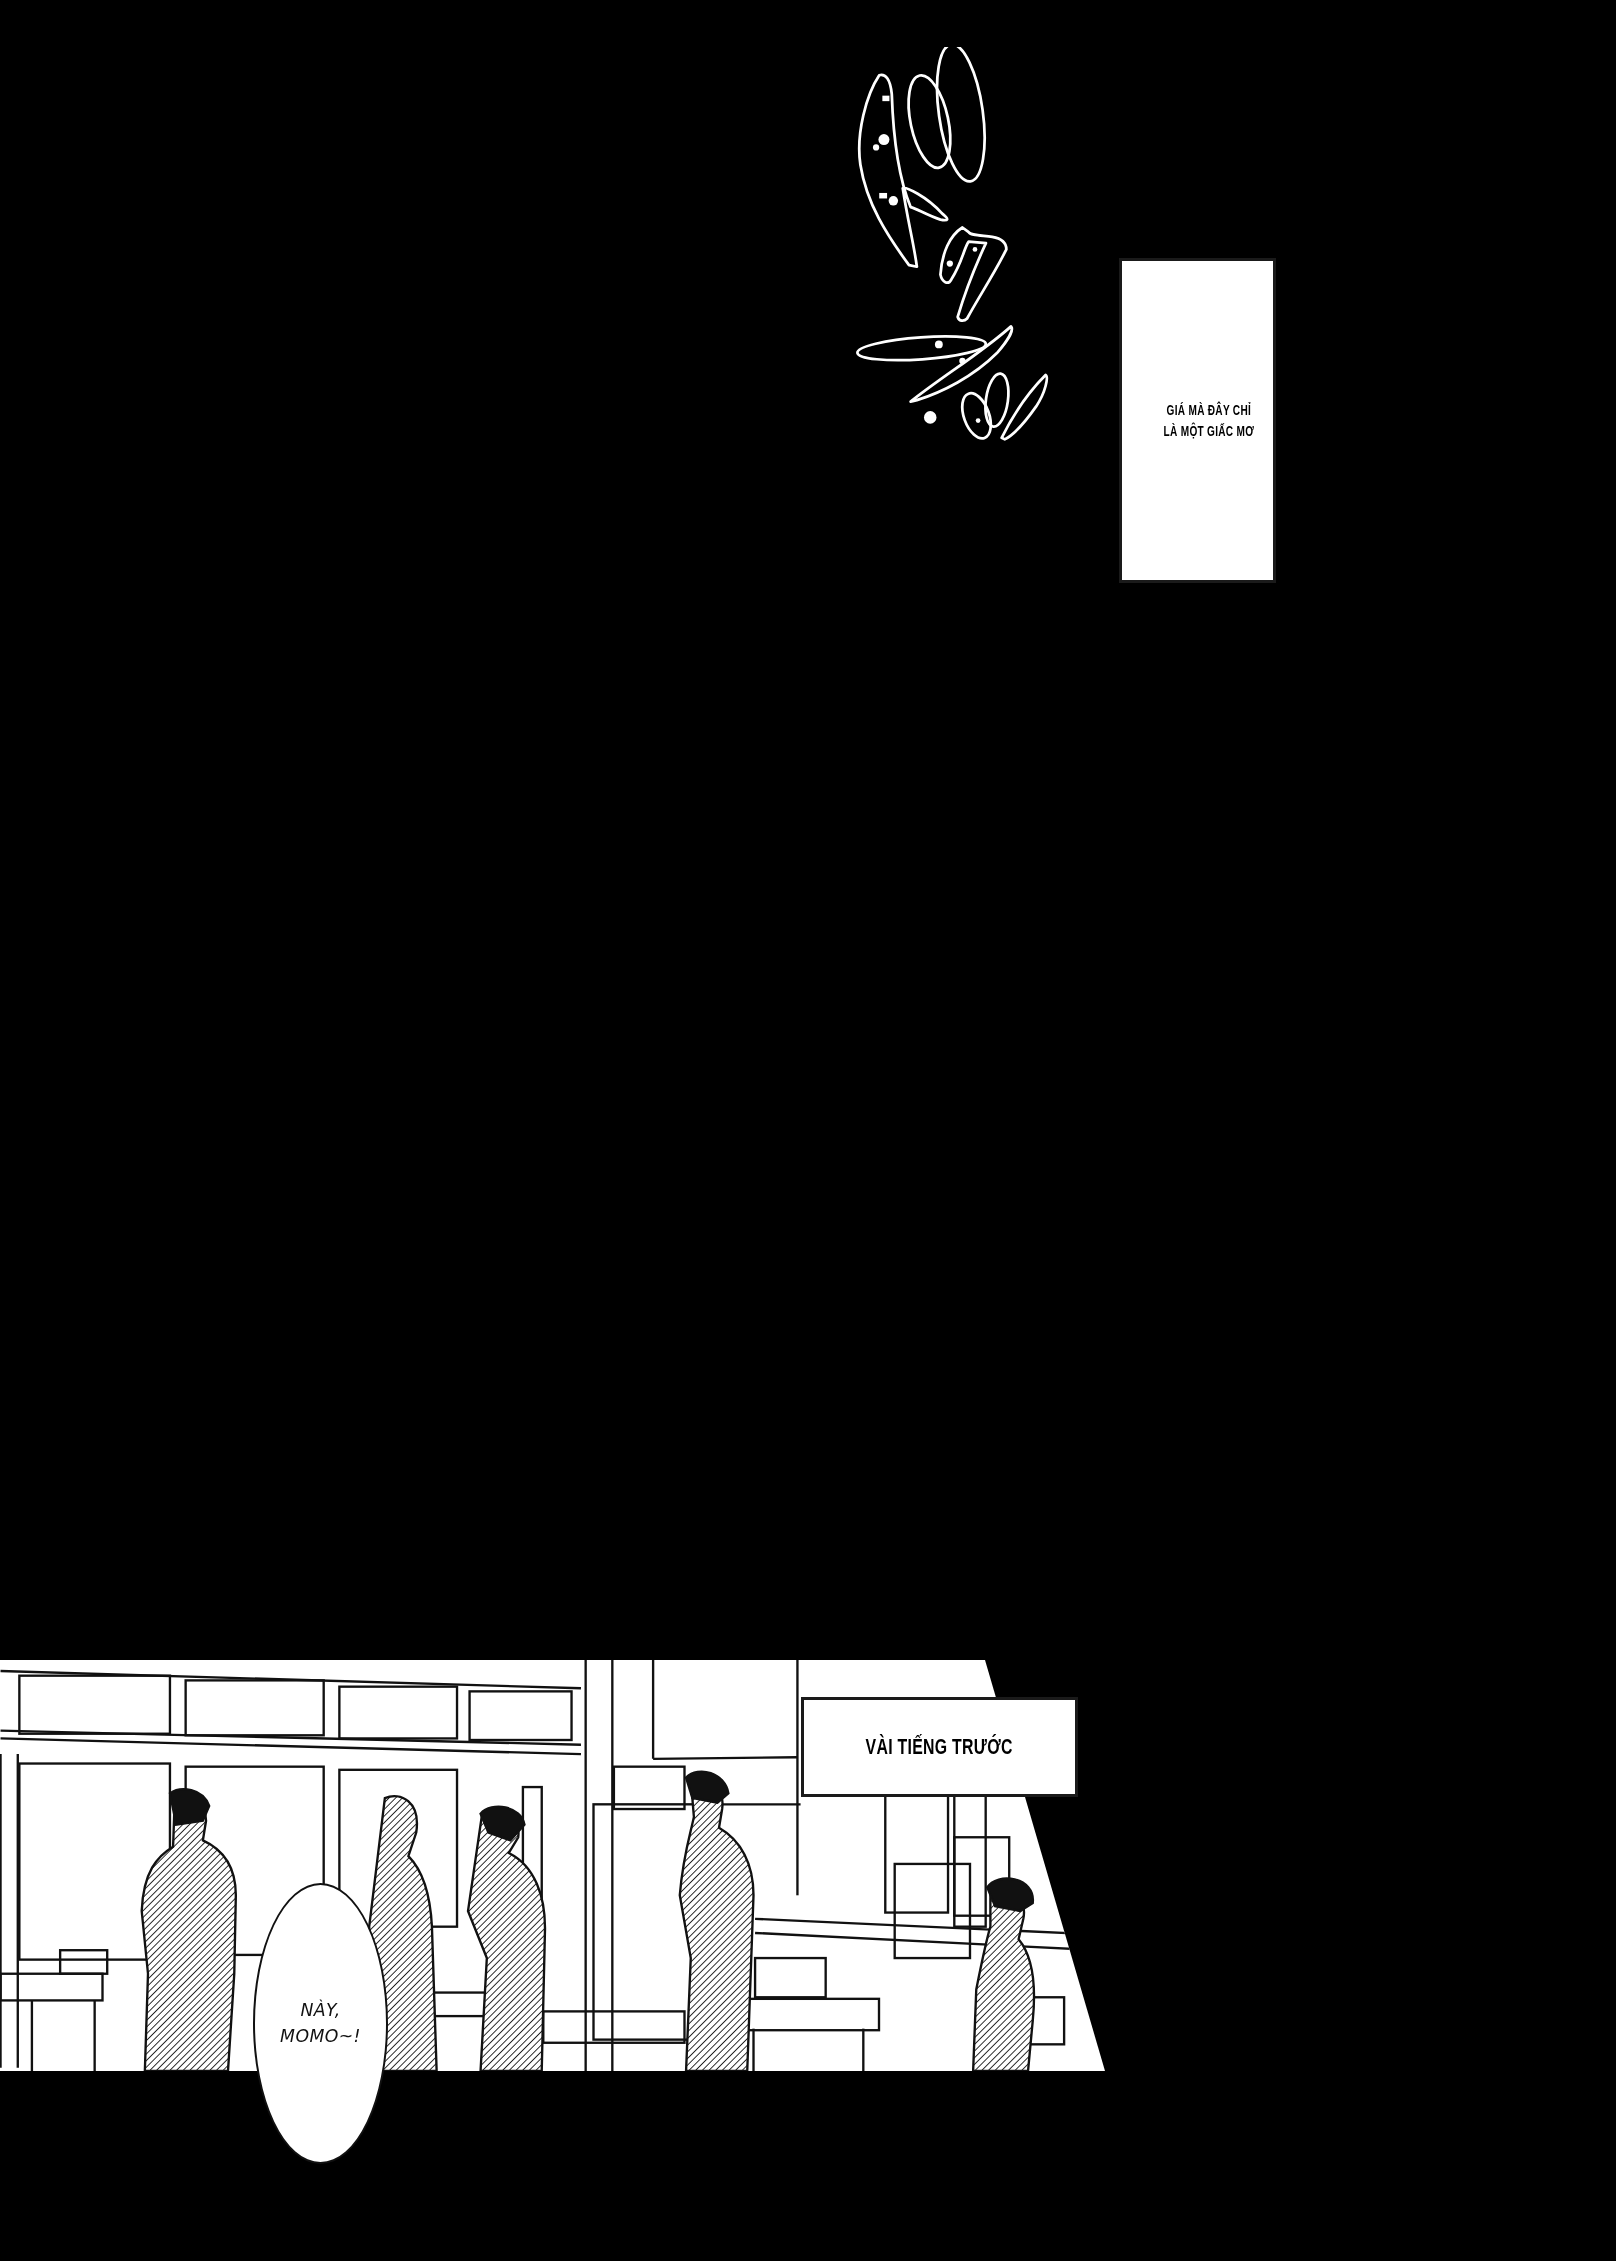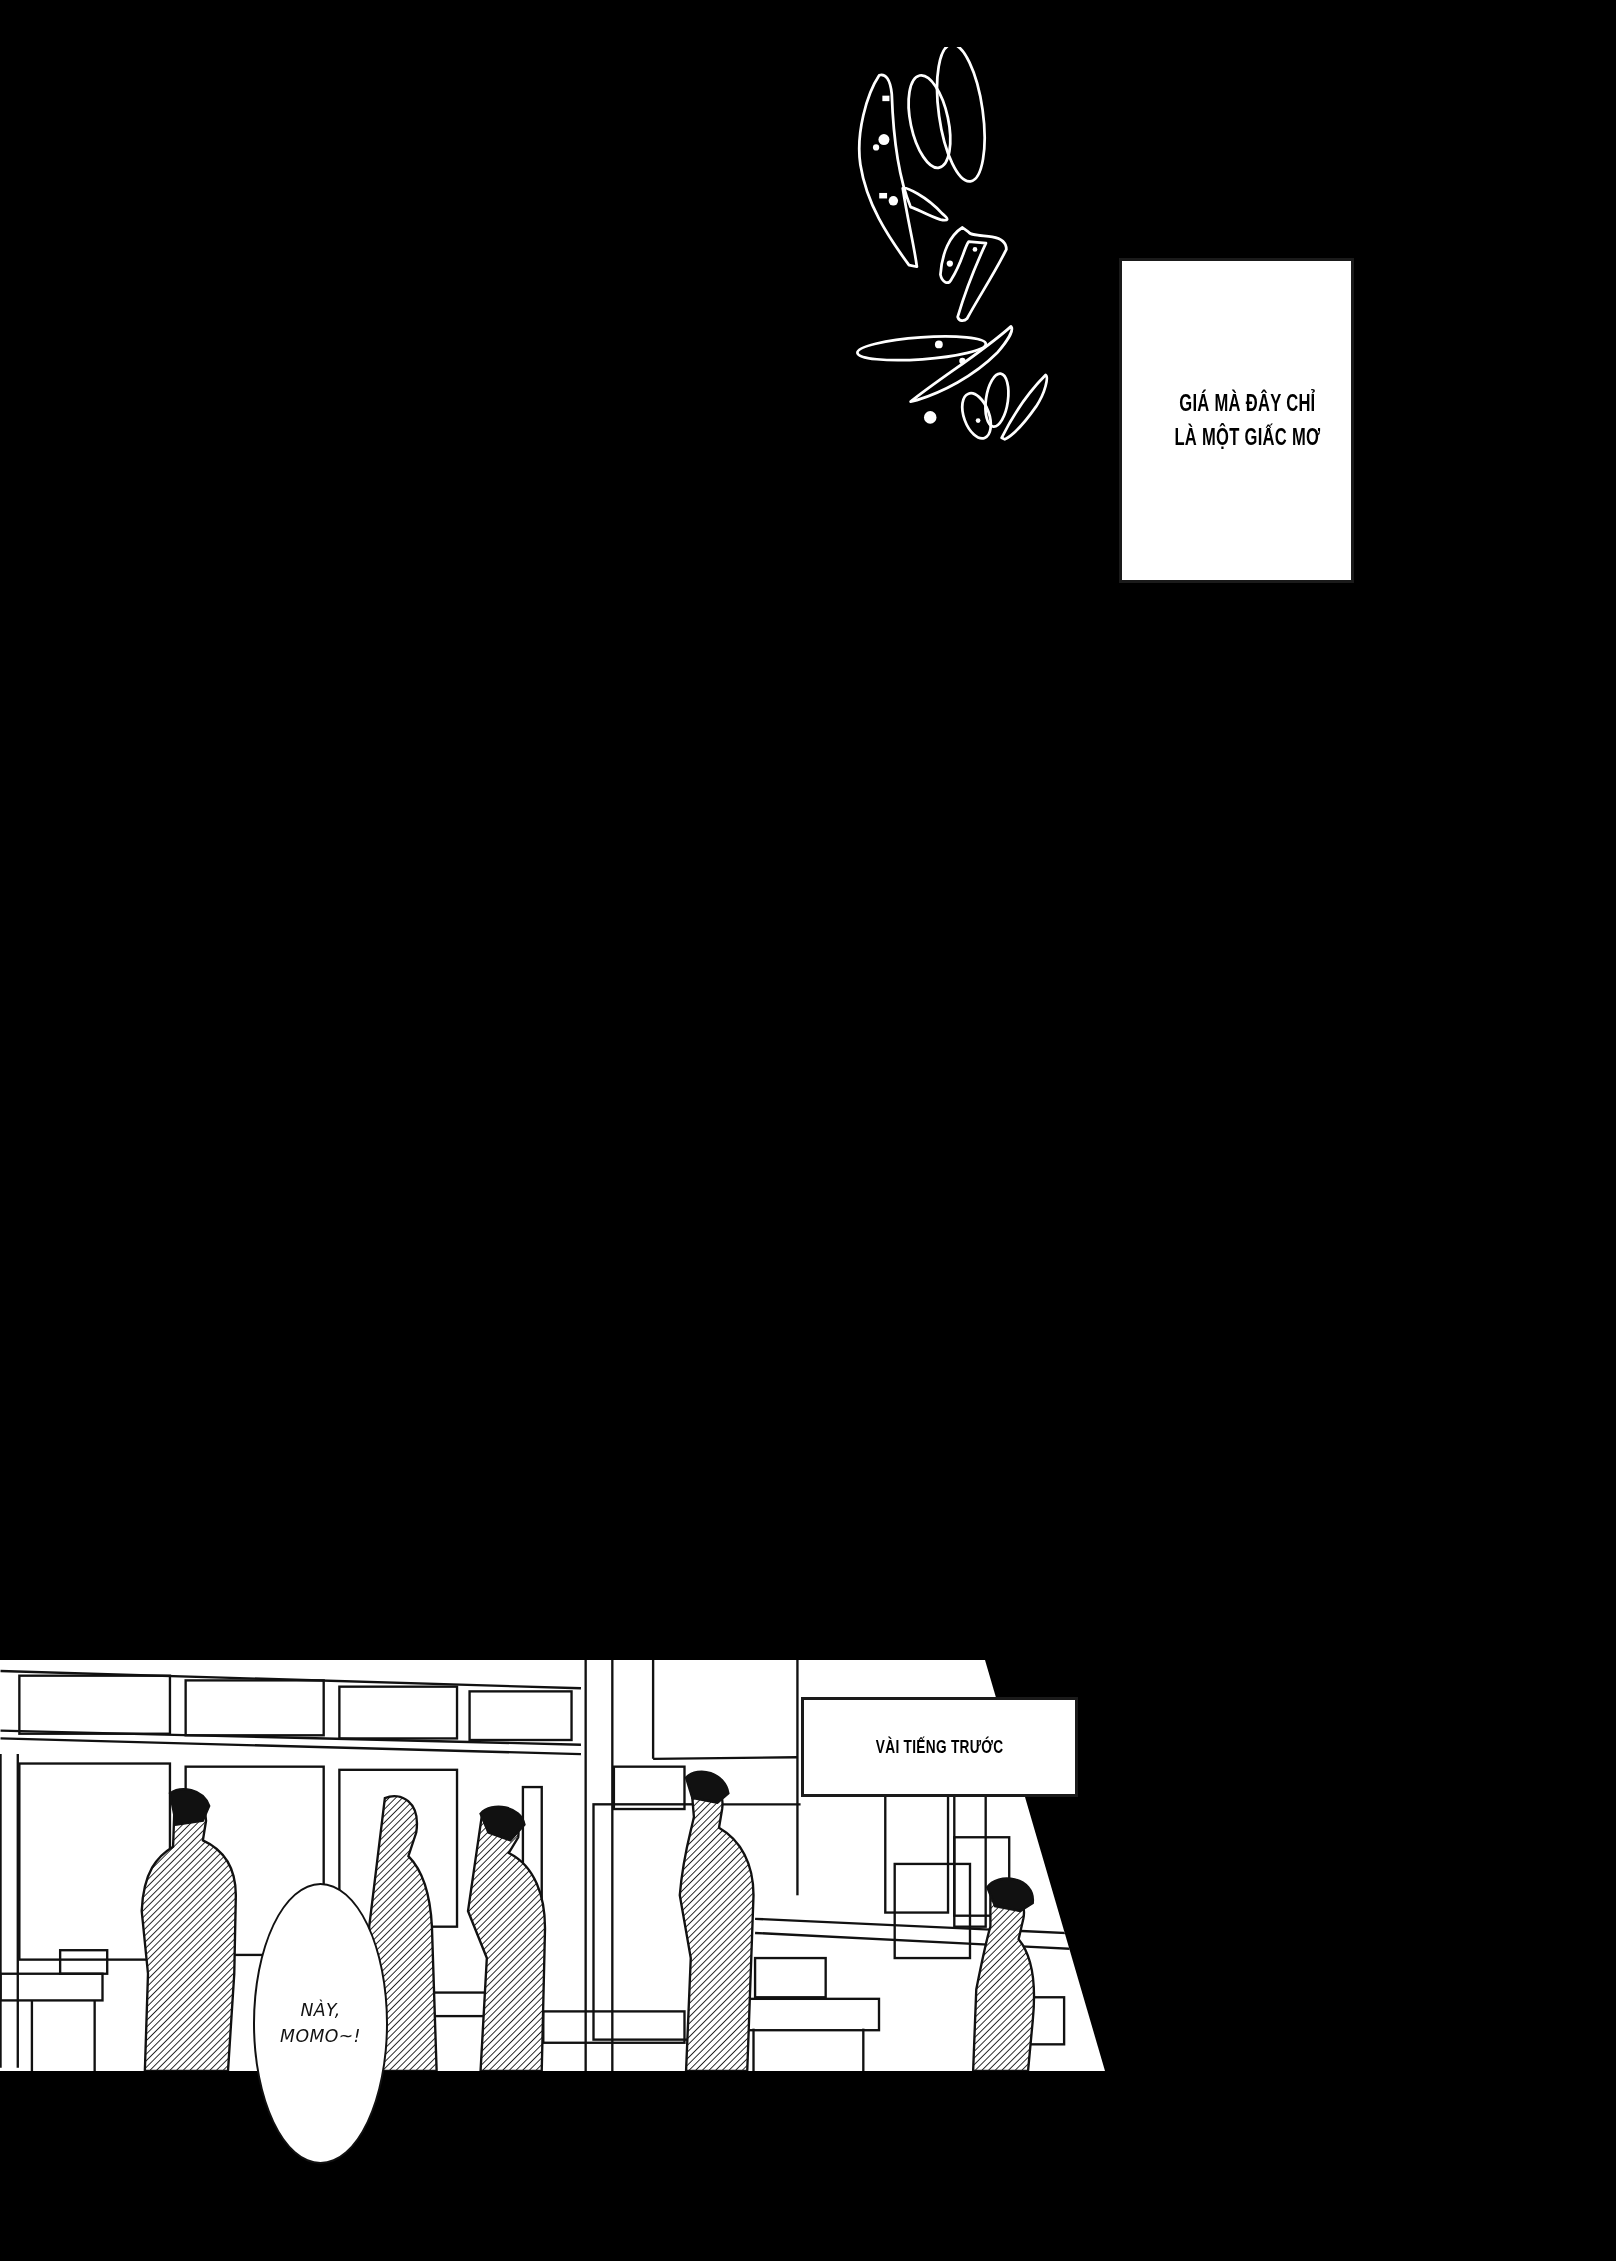--- a/index.html
+++ b/index.html
@@ -3,22 +3,22 @@
 <meta charset="utf-8">
 <style>
   html, body { margin: 0; padding: 0; background: #000; }
   body { width: 1617px; height: 2261px; position: relative; overflow: hidden; font-family: "Liberation Sans", sans-serif; }
   .page { position: absolute; left: 0; top: 0; width: 1617px; height: 2261px; background: #000; }
   .sfx { position: absolute; left: 824px; top: 47px; width: 236px; height: 565px; }
   .caption { position: absolute; background: #fff; border: 3.1px solid #1a1a1a; box-sizing: border-box;
     display: flex; align-items: center; justify-content: center; text-align: center;
     font-family: "Liberation Sans", sans-serif; font-weight: bold; color: #000; transform-origin: center; }
   .caption span { display: block; transform: scaleX(0.72); letter-spacing: 0.4px; line-height: 1.45; white-space: nowrap; }
-  .cap1 { left: 1119px; top: 258px; width: 235px; height: 325px; font-size: 23px; padding-left: 22px; }
-  .cap2 { left: 801px; top: 1697px; width: 277px; height: 100px; font-size: 19px; }
+  .cap1 { left: 1119px; top: 258px; width: 157px; height: 325px; font-size: 14px; padding-left: 22px; }
+  .cap2 { left: 801px; top: 1697px; width: 277px; height: 100px; font-size: 22px; }
   .panel { position: absolute; left: 0; top: 1660px; width: 1107px; height: 411px;
     clip-path: polygon(0 0, 985px 0, 1105px 411px, 0 411px); background: #fff; overflow: hidden; }
   .panel svg { position: absolute; left: 0; top: 0; }
   .bubble { position: absolute; left: 253px; top: 1883px; width: 135px; height: 281px;
     background: #fff; border: 2.4px solid #111; border-radius: 50%; box-sizing: border-box;
     display: flex; align-items: center; justify-content: center; text-align: center; }
   .bubble span { font-family: "DejaVu Sans", sans-serif; font-size: 17.3px; line-height: 1.5; color: #111; letter-spacing: 0.4px; font-style: italic; }
 </style>
 </head>
 <body>

